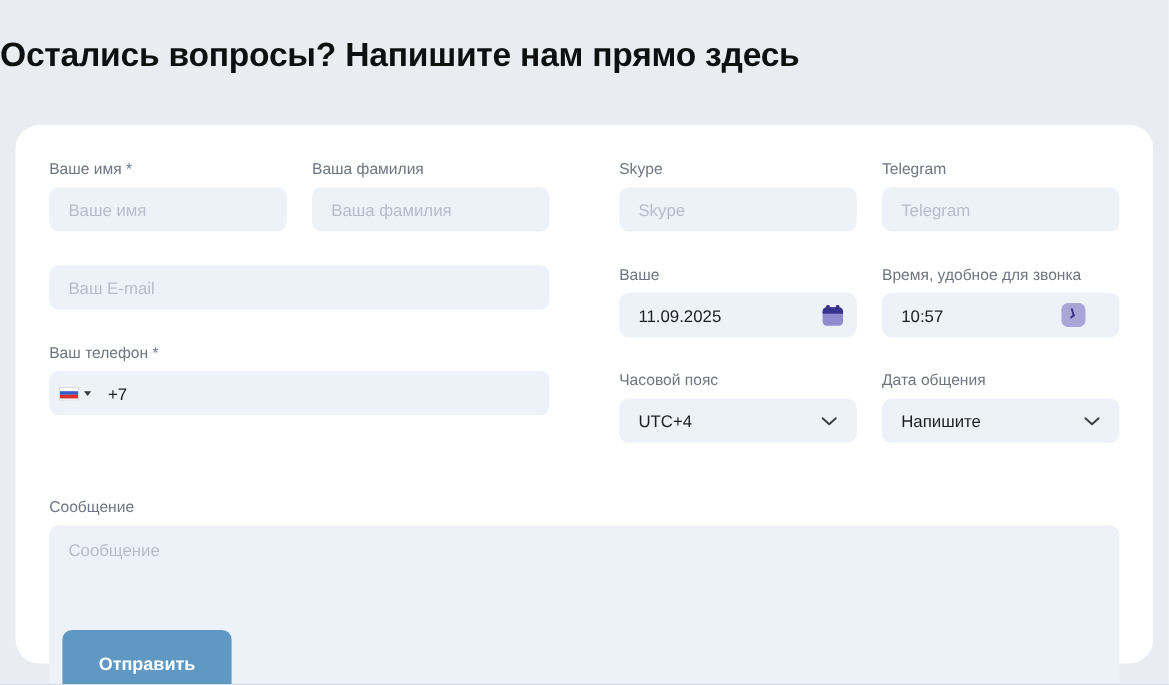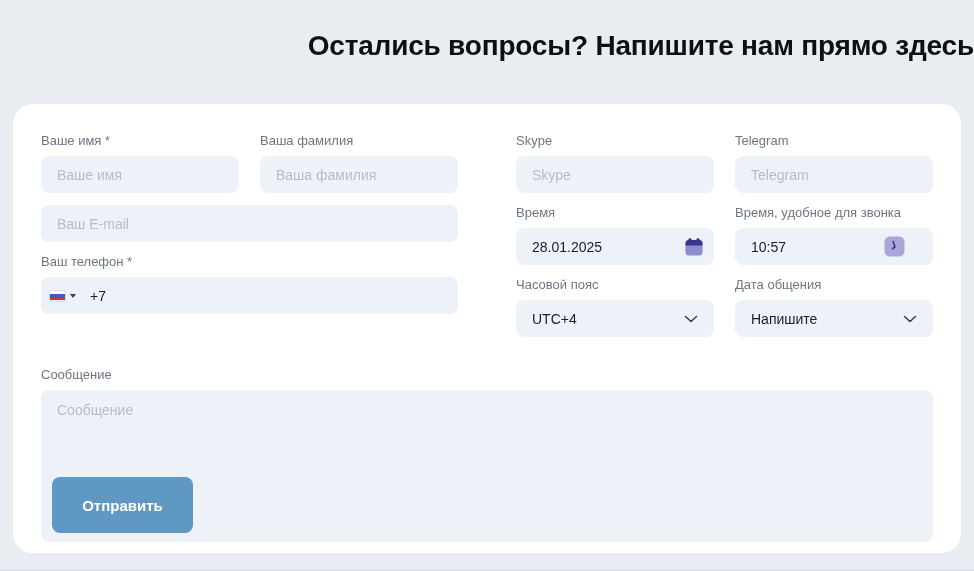--- a/index.html
+++ b/index.html
@@ -4,38 +4,38 @@
 <style>
   * { margin:0; padding:0; box-sizing:border-box; }
   html,body { width:974px; height:571px; overflow:hidden; }
   body {
     background:#e9edf2;
     font-family:"Liberation Sans", sans-serif;
     border-bottom:1px solid #d3dae3;
   }
   .page-title {
     margin:30px auto 0;
-    text-align:right;
+    text-align:left;
     font-size:28px;
     font-weight:700;
     letter-spacing:-0.2px;
     color:#0f0f10;
   }
   .card {
     margin:42px 13px 0;
     height:449px;
     background:#ffffff;
     border-radius:20px;
     padding:29px 28px 27px 28px;
   }
   .form-columns { display:flex; gap:58px; }
   .half { flex:1; min-width:0; }
   .duo { display:flex; gap:21px; }
   .duo .field { flex:1; min-width:0; }
-  .field { margin-bottom:12px; }
+  .field { margin-bottom:28px; }
   .f-label {
     display:block;
     font-size:13px;
     color:#6e7681;
     margin-bottom:8px;
     white-space:nowrap;
   }
   .f-input {
     width:100%;
     height:37px;
@@ -159,23 +159,23 @@
           <input class="f-input" type="text" placeholder="Skype" style="">
         </div>
         <div class="field">
           <label class="f-label">Telegram</label>
           <input class="f-input" type="text" placeholder="Telegram" style="">
         </div>
       </div>
 
       <div class="duo">
         <div class="field">
-          <label class="f-label">Время</label>
+          <label class="f-label">Ваше</label>
           <div class="composite">
-            <span class="f-value">28.01.2025</span>
+            <span class="f-value">11.09.2025</span>
             <svg class="icon-cal" width="20" height="20" viewBox="0 0 20 20">
               <rect x="1.5" y="3" width="17" height="15.5" rx="3.5" fill="#8f8bce"></rect>
               <path d="M1.5 6.5 a3.5 3.5 0 0 1 3.5-3.5 h10 a3.5 3.5 0 0 1 3.5 3.5 v2 h-17 z" fill="#38348e"></path>
               <rect x="4.5" y="1.2" width="3" height="3.4" rx="1.2" fill="#38348e"></rect>
               <rect x="12.5" y="1.2" width="3" height="3.4" rx="1.2" fill="#38348e"></rect>
             </svg>
           </div>
         </div>
         <div class="field">
           <label class="f-label">Время, удобное для звонка</label>

